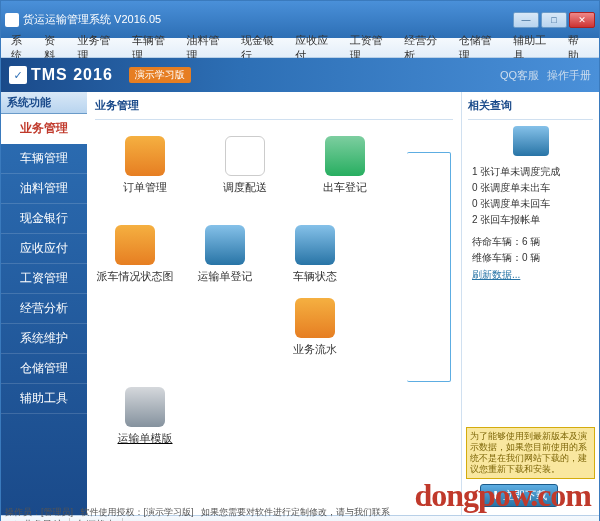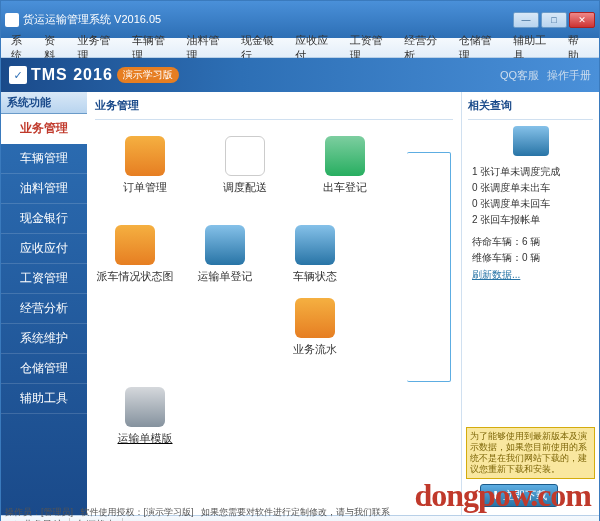--- a/index.html
+++ b/index.html
@@ -8,21 +8,21 @@
 .titlebar { height: 37px; background: linear-gradient(#4a90d9, #2d6fb5); display: flex; align-items: center; padding: 0 4px; color: #fff; font-size: 11px; }
 .titlebar .sysicon { width: 14px; height: 14px; background: #fff; margin-right: 4px; border-radius: 2px; }
 .titlebar .spacer { flex: 1; }
 .winbtn { width: 26px; height: 16px; margin-left: 2px; background: linear-gradient(#d9e8f7,#b8d4ef); border: 1px solid #6a9bc9; border-radius: 2px; display: flex; align-items: center; justify-content: center; font-size: 9px; color: #2a5a8a; }
 .winbtn.close { background: linear-gradient(#e88,#c33); color: #fff; border-color: #a22; }
 .menubar { height: 20px; background: linear-gradient(#f5f9fd,#e3eef9); border-bottom: 1px solid #b8d0e8; display: flex; align-items: center; padding: 0 4px; font-size: 11px; color: #333; }
 .menubar span { padding: 0 6px; cursor: default; }
 .banner { height: 34px; background: linear-gradient(90deg,#1a4a8a,#2d6fb5 40%,#4a90d9); display: flex; align-items: center; padding: 0 8px; color: #fff; position: relative; }
 .banner .logo { font-size: 16px; font-weight: bold; letter-spacing: 1px; }
 .banner .logosq { width: 18px; height: 18px; background: #fff; color: #2d6fb5; display: inline-flex; align-items: center; justify-content: center; font-size: 11px; border-radius: 2px; margin-right: 4px; }
-.banner .badge { background: #e67e22; padding: 1px 6px; font-size: 10px; margin-left: 4px; border-radius: 8px; }
+.banner .badge { background: #e67e22; padding: 1px 6px; font-size: 10px; margin-left: 16px; border-radius: 2px; }
 .banner .rlinks { margin-left: auto; font-size: 11px; display: flex; gap: 8px; color: #cde; }
 .body { display: flex; height: calc(100% - 24px - 20px - 34px - 18px); }
 .sidebar { width: 86px; background: linear-gradient(#2d6fb5,#1a4a8a); display: flex; flex-direction: column; }
 .sidehdr { background: linear-gradient(#d9e8f7,#b8d4ef); color: #1a4a8a; font-size: 11px; font-weight: bold; padding: 3px 6px; border-bottom: 1px solid #6a9bc9; }
 .sideitem { color: #fff; font-size: 12px; padding: 6px 0; text-align: center; border-bottom: 1px solid rgba(255,255,255,0.15); cursor: pointer; }
 .sideitem.active { background: #fff; color: #c0392b; font-weight: bold; }
 .main { flex: 1; background: #fff; display: flex; position: relative; }
 .mainleft { flex: 1; padding: 4px 8px; position: relative; }
 .mainhdr { font-size: 11px; color: #1a4a8a; font-weight: bold; padding: 2px 0 6px; border-bottom: 1px solid #d0e0f0; }
 .iconrow { display: flex; gap: 40px; margin: 16px 0 30px 20px; }

